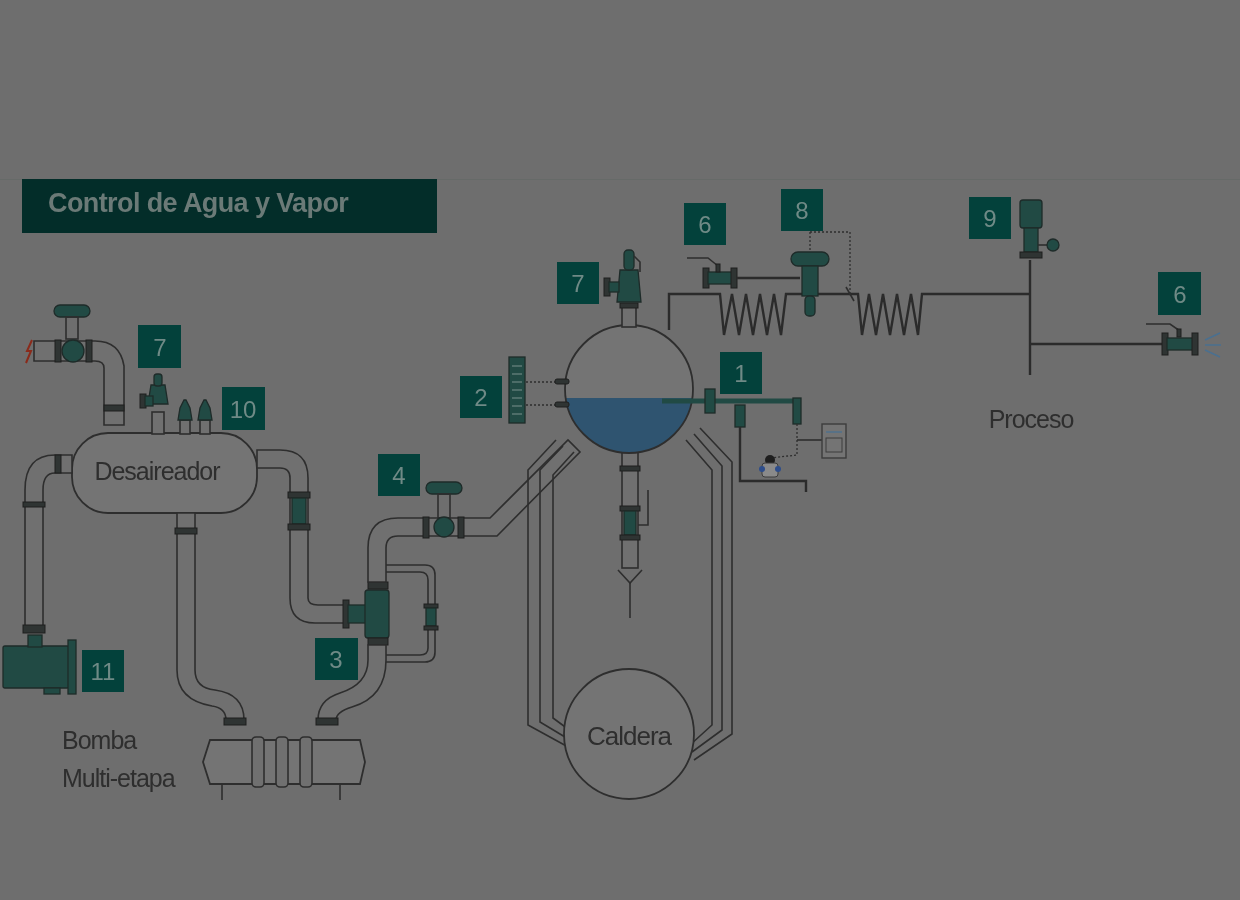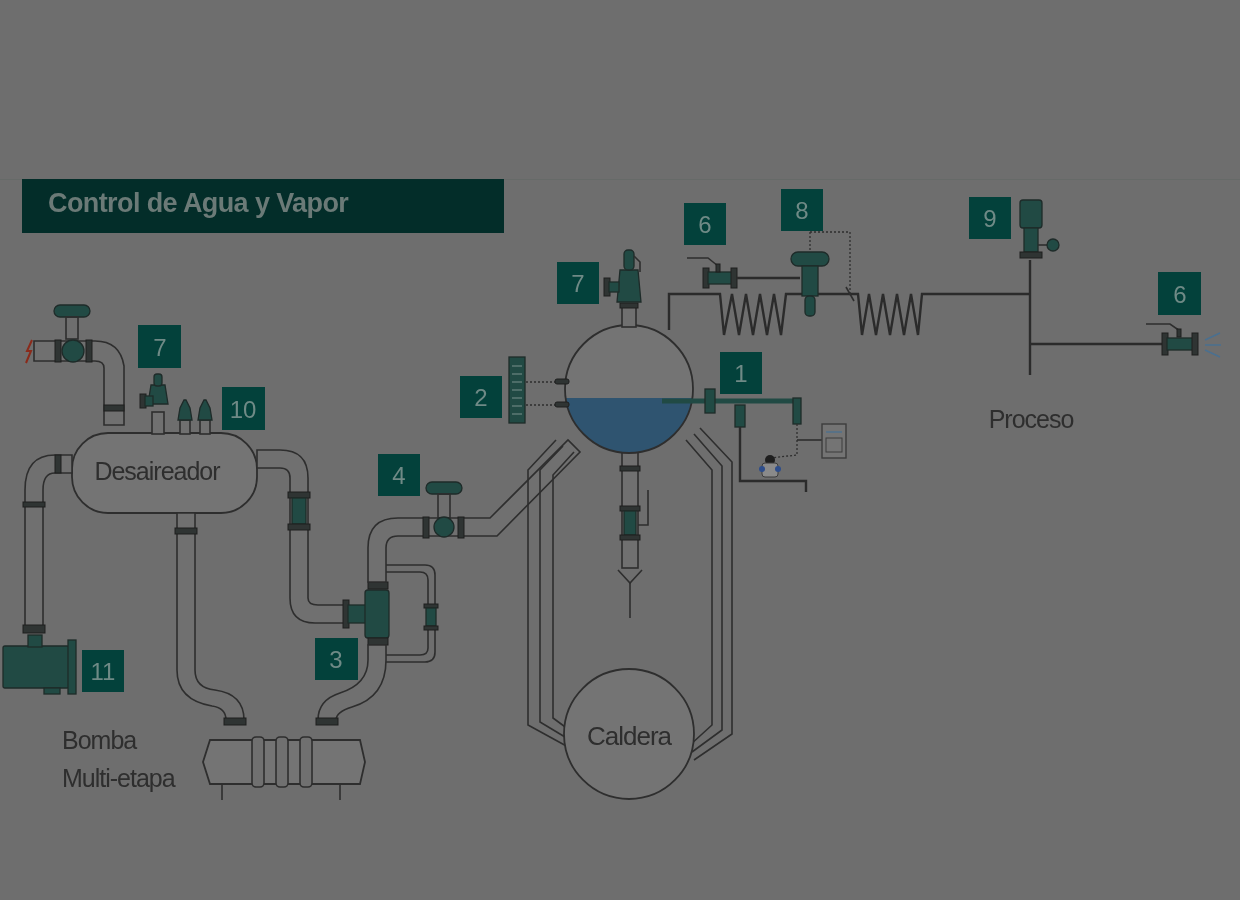--- a/index.html
+++ b/index.html
@@ -11,21 +11,21 @@
   }
   .top-blank {
     position: absolute; left: 0; top: 0; width: 1240px; height: 179px;
     background: #6e6e6e;
   }
   .top-divider {
     position: absolute; left: 0; top: 179px; width: 1240px; height: 1px;
     background: #666a68;
   }
   .title-banner {
-    position: absolute; left: 22px; top: 179px; width: 482px; height: 54px;
+    position: absolute; left: 22px; top: 179px; width: 415px; height: 54px;
     background: #032d29;
   }
   .title-text {
     position: absolute; left: 26px; top: 9px;
     font-size: 27px; font-weight: bold; color: #6b7a77; letter-spacing: -0.6px;
   }
   svg.diagram { position: absolute; left: 0; top: 0; }
   .pipe { fill: #707070; stroke: #2e2e2e; stroke-width: 1.6; }
   .line { fill: none; stroke: #2e2e2e; stroke-width: 1.6; }
   .thick { fill: none; stroke: #2b2b2b; stroke-width: 2.4; }

